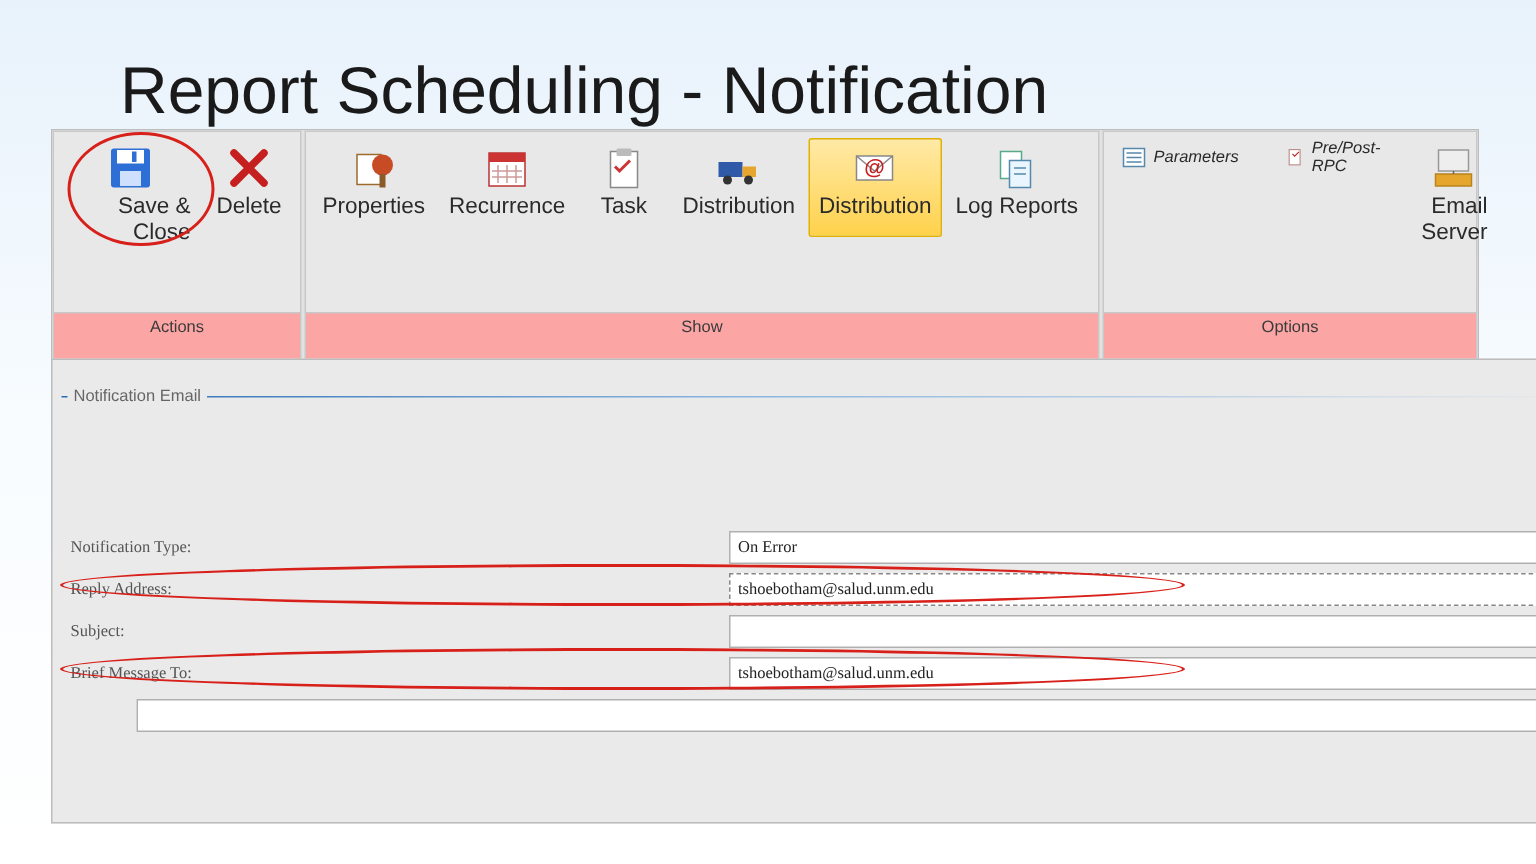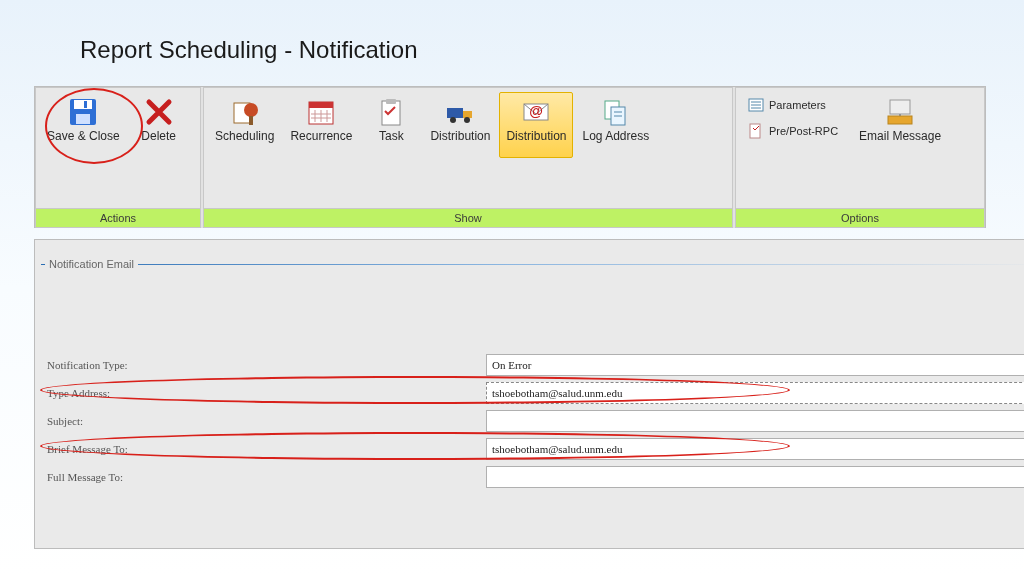--- a/index.html
+++ b/index.html
@@ -6,53 +6,53 @@
   body {
     width:1024px; height:576px;
     font-family:"Segoe UI",Tahoma,Arial,sans-serif;
     background:linear-gradient(to bottom,#e8f2fb 0%,#f8fcff 50%,#ffffff 100%);
     overflow:hidden;
     font-size:11px;
     color:#555;
   }
   .title {
     position:absolute; left:80px; top:36px;
-    font-size:24px; color:#1a1a1a; font-weight:400;
+    font-size:44px; color:#1a1a1a; font-weight:400;
   }
   .ribbon-wrap {
     position:absolute; left:34px; top:86px; width:952px;
     background:#e2e2e2; border:1px solid #bdbdbd; border-bottom:none;
   }
   .ribbon {
     display:flex; gap:2px; background:#e2e2e2;
   }
   .ribbon-group {
     background:#e8e8e8; border:1px solid #c8c8c8;
     display:flex; flex-direction:column;
   }
   .ribbon-buttons { display:flex; align-items:flex-start; padding:3px 3px 2px 3px; min-height:120px; }
   .ribbon-label {
     text-align:center; font-size:11px; color:#3a3a3a;
-    background:#bef264; border-top:1px solid #c8c8c8;
-    padding:3px 0 3px 0;
+    background:#fca5a5; border-top:1px solid #c8c8c8;
+    padding:3px 0 16px 0;
   }
   .big-btn {
     display:flex; flex-direction:column; align-items:center; justify-content:flex-start;
     padding:3px 6px 4px 6px; margin:1px;
     border:1px solid transparent; border-radius:2px;
     min-width:60px; height:66px;
     cursor:default;
   }
   .big-btn.selected {
     background:linear-gradient(#ffe9a6,#ffd24c);
     border:1px solid #e3b200;
   }
   .big-btn .icon { width:32px; height:32px; margin-bottom:2px; display:flex; align-items:center; justify-content:center; }
-  .big-btn .lbl { font-size:12px; text-align:left; color:#2a2a2a; line-height:1.1; }
-  .small-btns { display:flex; flex-direction:column; gap:2px; padding:2px; }
+  .big-btn .lbl { font-size:15px; text-align:right; color:#2a2a2a; line-height:1.1; }
+  .small-btns { display:flex; gap:18px; padding:2px;font-style:italic; }
   .small-btn {
     display:flex; align-items:center; gap:5px;
     padding:2px 6px; border:1px solid transparent;
     font-size:11px; color:#2a2a2a; cursor:default;
     height:24px;
   }
   .small-btn .si { width:16px; height:16px; display:inline-flex; align-items:center; justify-content:center; }
   .panel-wrap {
     position:absolute; left:34px; top:239px; width:1024px; height:310px;
     background:#eaeaea; border:1px solid #bcbcbc;
@@ -120,21 +120,21 @@
     <div class="ribbon-group" style="width:530px">
       <div class="ribbon-buttons">
         <div class="big-btn">
           <span class="icon">
             <svg viewBox="0 0 32 32">
                 <rect x="5" y="7" width="16" height="20" fill="#fff" stroke="#9c6b2c"></rect>
                 <circle cx="22" cy="14" r="7" fill="#c74b25"></circle>
                 <rect x="20" y="20" width="4" height="9" fill="#8b5a2b"></rect>
               </svg>
           </span>
-          <span class="lbl">Scheduling</span>
+          <span class="lbl">Properties</span>
         </div>
         <div class="big-btn">
           <span class="icon">
             <svg viewBox="0 0 32 32">
                 <rect x="4" y="6" width="24" height="22" fill="#fff" stroke="#b33"></rect>
                 <rect x="4" y="6" width="24" height="6" fill="#c33"></rect>
                 <line x1="10" y1="14" x2="10" y2="26" stroke="#c99"></line>
                 <line x1="16" y1="14" x2="16" y2="26" stroke="#c99"></line>
                 <line x1="22" y1="14" x2="22" y2="26" stroke="#c99"></line>
                 <line x1="6" y1="18" x2="26" y2="18" stroke="#c99"></line>
@@ -176,21 +176,21 @@
         </div>
         <div class="big-btn">
           <span class="icon">
             <svg viewBox="0 0 32 32">
                 <rect x="5" y="5" width="14" height="18" fill="#fff" stroke="#5a8"></rect>
                 <rect x="11" y="11" width="14" height="18" fill="#eaf6ff" stroke="#58a"></rect>
                 <line x1="14" y1="16" x2="22" y2="16" stroke="#58a"></line>
                 <line x1="14" y1="20" x2="22" y2="20" stroke="#58a"></line>
               </svg>
           </span>
-          <span class="lbl">Log Address</span>
+          <span class="lbl">Log Reports</span>
         </div>
       </div>
       <div class="ribbon-label">Show</div>
     </div>
 
     <div class="ribbon-group" style="width:250px">
       <div class="ribbon-buttons" style="gap:4px">
         <div class="small-btns">
           <div class="small-btn">
             <span class="si">
@@ -214,21 +214,21 @@
           </div>
         </div>
         <div class="big-btn">
           <span class="icon">
             <svg viewBox="0 0 32 32">
                 <rect x="6" y="4" width="20" height="14" fill="#eee" stroke="#999"></rect>
                 <rect x="4" y="20" width="24" height="8" fill="#e6a62e" stroke="#b8841e"></rect>
                 <line x1="16" y1="18" x2="16" y2="20" stroke="#666"></line>
               </svg>
           </span>
-          <span class="lbl">Email Message</span>
+          <span class="lbl">Email Server</span>
         </div>
       </div>
       <div class="ribbon-label">Options</div>
     </div>
 
   </div>
 </div>
 
 <div class="panel-wrap">
   <div class="fieldset-line"></div>
@@ -240,39 +240,38 @@
       <div class="field dropdown">
         <span>On Error</span>
         <div class="arrow">
           <svg viewBox="0 0 10 10">
               <path d="M1 3 L5 7 L9 3" fill="none" stroke="#333" stroke-width="1.5"></path>
             </svg>
         </div>
       </div>
     </div>
     <div class="row">
-      <label>Type Address:</label>
+      <label>Reply Address:</label>
       <div class="field dotted">
         <span>tshoebotham@salud.unm.edu</span>
       </div>
     </div>
     <div class="row">
       <label>Subject:</label>
       <div class="field">
         <span></span>
       </div>
     </div>
     <div class="row">
       <label>Brief Message To:</label>
       <div class="field">
         <span>tshoebotham@salud.unm.edu</span>
       </div>
     </div>
     <div class="row">
-      <label>Full Message To:</label>
       <div class="field">
         <span></span>
       </div>
     </div>
   </div>
 </div>
 
 <div class="annot-ellipse" style="left:45px; top:88px; width:98px; height:76px;"></div>
 <div class="annot-ellipse" style="left:40px; top:376px; width:750px; height:28px;"></div>
 <div class="annot-ellipse" style="left:40px; top:432px; width:750px; height:28px;"></div>

